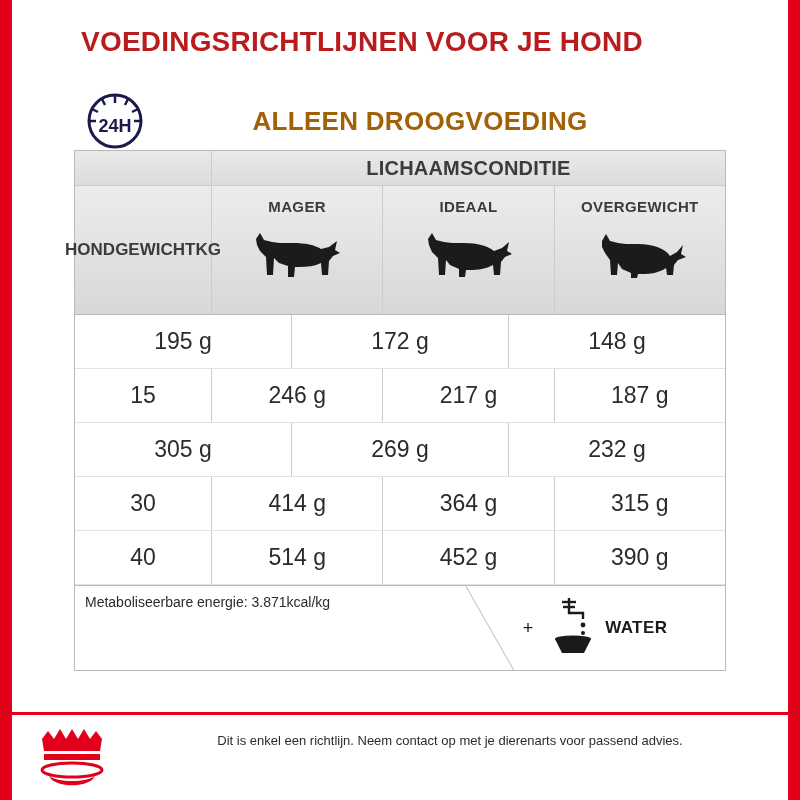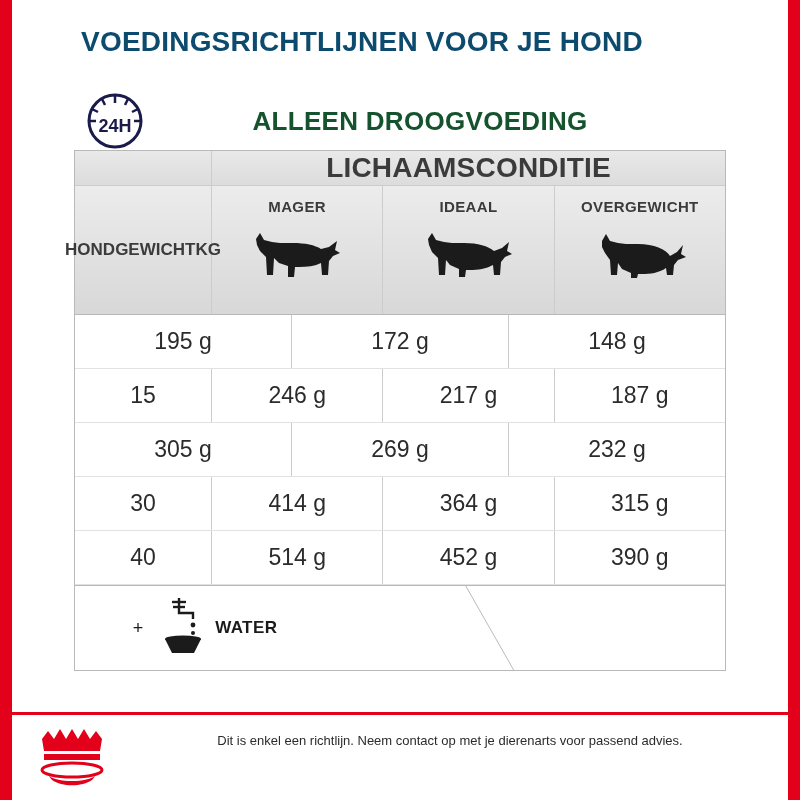--- a/index.html
+++ b/index.html
@@ -33,21 +33,21 @@
 
   .title {
     position: absolute;
     top: 26px;
     left: 0;
     width: 724px;
     text-align: center;
     font-size: 28px;
     font-weight: bold;
     letter-spacing: 0.2px;
-    color: #0c4a6e;
+    color: #b91c1c;
     text-transform: uppercase;
   }
 
   .subtitle-row {
     position: absolute;
     top: 92px;
     left: 84px;
     width: 640px;
     height: 58px;
     display: flex;
@@ -57,21 +57,21 @@
     width: 62px;
     height: 58px;
     flex: 0 0 62px;
     position: relative;
   }
   .subtitle-text {
     flex: 1;
     text-align: center;
     font-size: 26px;
     font-weight: bold;
-    color: #14532d;
+    color: #a16207;
     letter-spacing: 0.3px;
     padding-right: 30px;
   }
 
   
   .table {
     position: absolute;
     left: 74px;
     top: 150px;
     width: 652px;
@@ -89,21 +89,21 @@
     width: 136px;
     flex: 0 0 136px;
     background: linear-gradient(to bottom, #e9e9e9, #dcdcdc);
     border-right: 1px solid #cccccc;
   }
   .band .cond-title {
     flex: 1;
     display: flex;
     align-items: center;
     justify-content: center;
-    font-size: 28px;
+    font-size: 20px;
     font-weight: bold;
     color: #3b3b3b;
     letter-spacing: 0.2px;
     text-align: center;
   }
   .header-row {
     display: flex;
     height: 128px;
     background: linear-gradient(to bottom, #ececec, #d8d8d8);
     border-bottom: 1px solid #b9b9b9;
@@ -354,20 +354,21 @@
       <div class="cell-weight">40</div>
       <div class="cell-val">514 g</div>
       <div class="cell-val">452 g</div>
       <div class="cell-val">390 g</div>
     </div>
 
     <div class="footer-row">
       <svg class="diag" viewBox="0 0 652 84" preserveAspectRatio="none">
         <line x1="392" y1="0" x2="440" y2="84" stroke="#b9b9b9" stroke-width="1"></line>
       </svg>
+      <div class="energy">Metaboliseerbare energie: 3.871kcal/kg</div>
       <div class="water-box">
         <span class="plus">+</span>
         <span>
           <svg width="60" height="62" viewBox="0 0 60 62" xmlns="http://www.w3.org/2000/svg">
             <g fill="none" stroke="#1b1b1b" stroke-width="2.4">
               <line x1="30" y1="3" x2="30" y2="11"></line>
               <line x1="23" y1="7" x2="37" y2="7"></line>
               <line x1="24" y1="12" x2="36" y2="12"></line>
               <path d="M30 12 L30 18 L44 18 L44 24"></path>
             </g>

